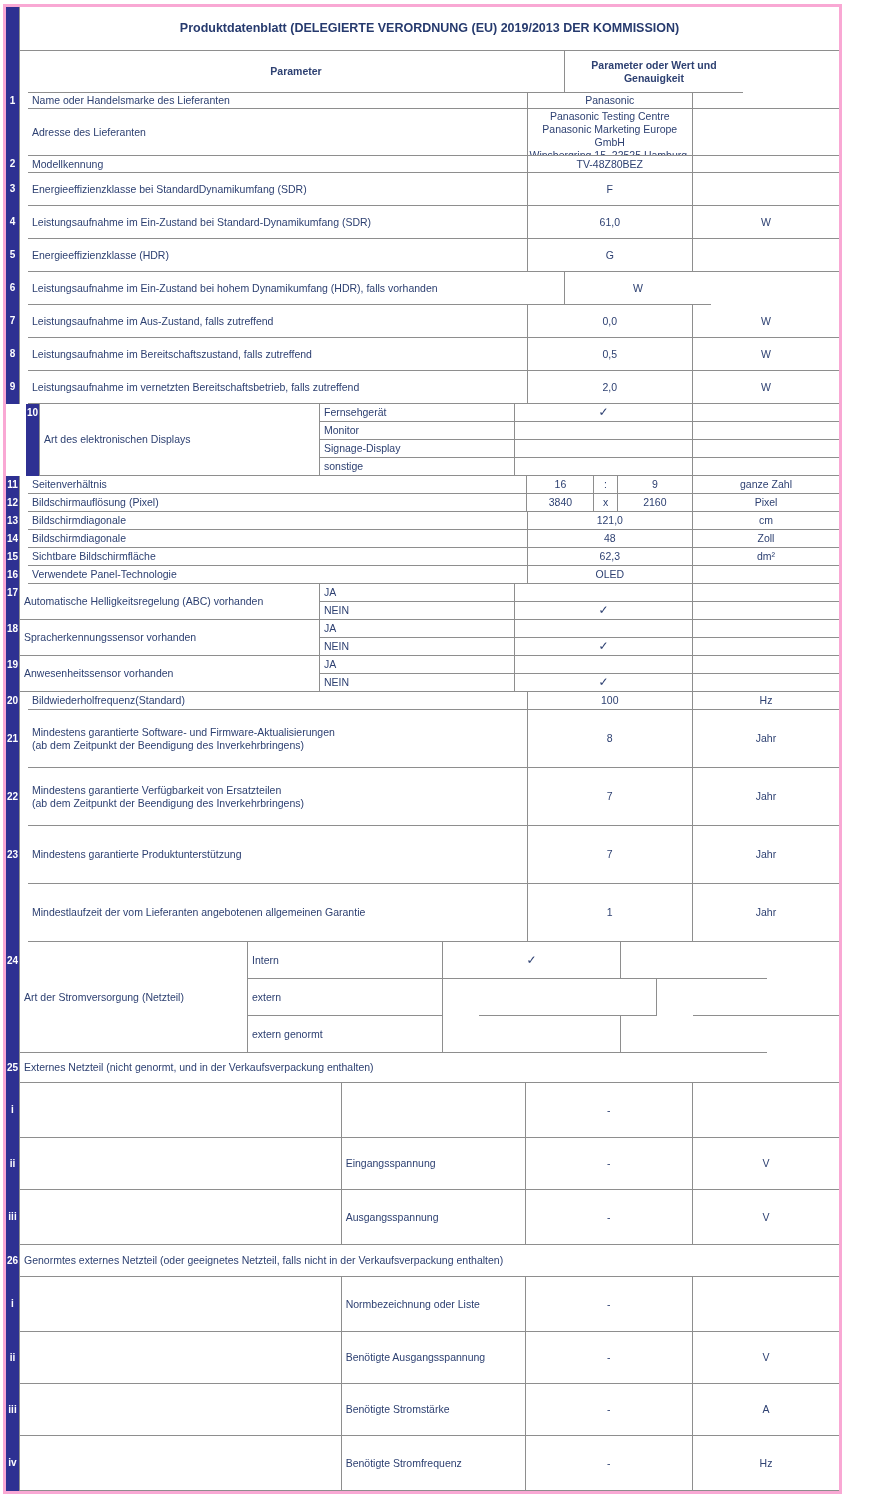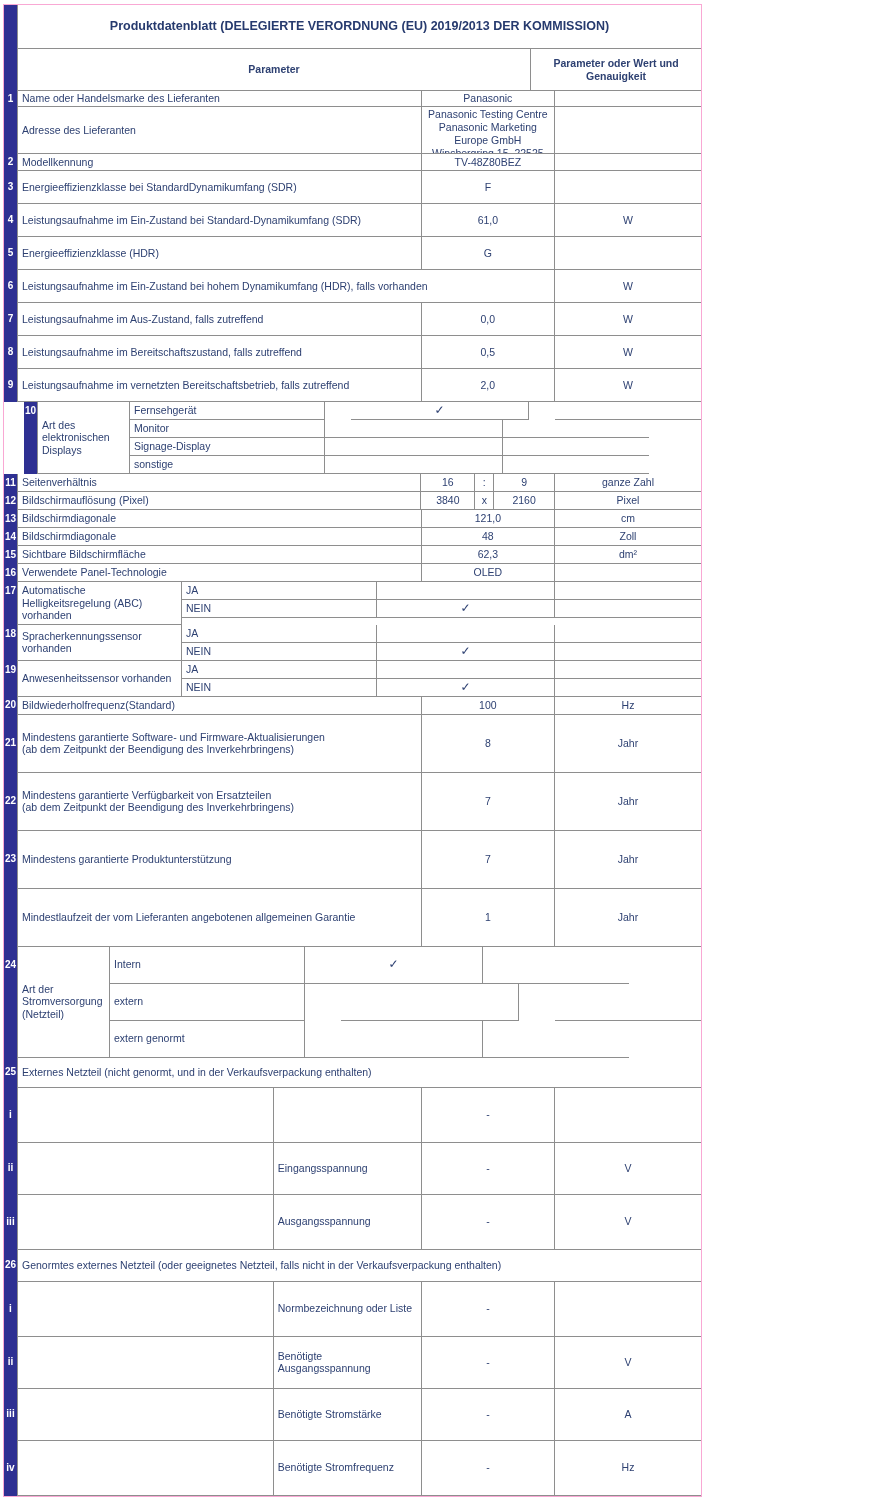--- a/index.html
+++ b/index.html
@@ -4,22 +4,22 @@
 <style>
   * { box-sizing: border-box; margin: 0; padding: 0; }
   html, body { background: #ffffff; }
   body {
     font-family: "Liberation Sans", sans-serif;
     color: #2e4172;
     padding: 4px 0 4px 3px;
     width: 881px;
   }
   .sheet {
-    width: 699px;
-    border: 1px solid #f9a8d4;
+    width: 839px;
+    border: 3px solid #f9a8d4;
   }
   .row { display: flex; width: 100%; }
   .cell {
     border-right: 1px solid #8e8e8e;
     border-bottom: 1px solid #8e8e8e;
     display: flex;
     align-items: center;
     font-size: 10.5px;
     line-height: 12.5px;
     overflow: hidden;
@@ -37,21 +37,21 @@
   }
   .title-cell {
     flex: 1;
     height: 44px;
     justify-content: center;
     font-weight: bold;
     font-size: 12.5px;
     color: #263a6e;
   }
   .header-row .cell { height: 42px; font-weight: 600; justify-content: center; text-align: center; }
-  .label { width: 537px; padding: 2px 4px; white-space: pre-line; }
+  .label { width: 537px; padding: 2px 4px; white-space: pre-line; margin-left: 8px; }
   .label-narrow { width: 342px; padding: 2px 4px; white-space: pre-line; }
   .empty-cell { width: 342px; }
   .sublabel { width: 195px; padding: 2px 4px; }
   .val { width: 178px; justify-content: center; text-align: center; }
   .v1 { width: 72px; justify-content: center; text-align: center; }
   .sep { width: 25px; justify-content: center; text-align: center; }
   .v2 { width: 81px; justify-content: center; text-align: center; }
   .unit { width: 146px; justify-content: center; text-align: center; flex: none; }
   .full-label { flex: 1; padding: 2px 4px; }
   .subcol { flex: 1; display: flex; flex-direction: column; }
@@ -153,21 +153,21 @@
         <div class="cell label" data-name="parameter-label">Leistungsaufnahme im vernetzten Bereitschaftsbetrieb, falls zutreffend</div>
         <div class="cell val" data-name="value-cell">
           <div data-name="value-text">2,0</div>
         </div>
         <div class="cell unit" data-name="unit-cell">W</div>
       </div>
       <div class="row row-group" data-name="table-row">
         <div class="cell num" data-name="row-number" style="align-items: flex-start; padding-top: 3px; margin-left: 20px;">10</div>
         <div class="cell label-narrow" data-name="parameter-label">Art des elektronischen Displays</div>
         <div class="subcol" data-name="sub-rows">
-          <div class="subrow" data-name="sub-row" style="height: 18px; gap: 26px;">
+          <div class="subrow" data-name="sub-row" style="height: 18px;">
             <div class="cell sublabel" data-name="sub-parameter-label">Fernsehgerät</div>
             <div class="cell val" data-name="value-cell">
               <div data-name="check-icon">✓</div>
             </div>
             <div class="cell unit" data-name="unit-cell"></div>
           </div>
           <div class="subrow" data-name="sub-row" style="height: 18px;">
             <div class="cell sublabel" data-name="sub-parameter-label">Monitor</div>
             <div class="cell val" data-name="value-cell">
               <div data-name="value-text"></div>

